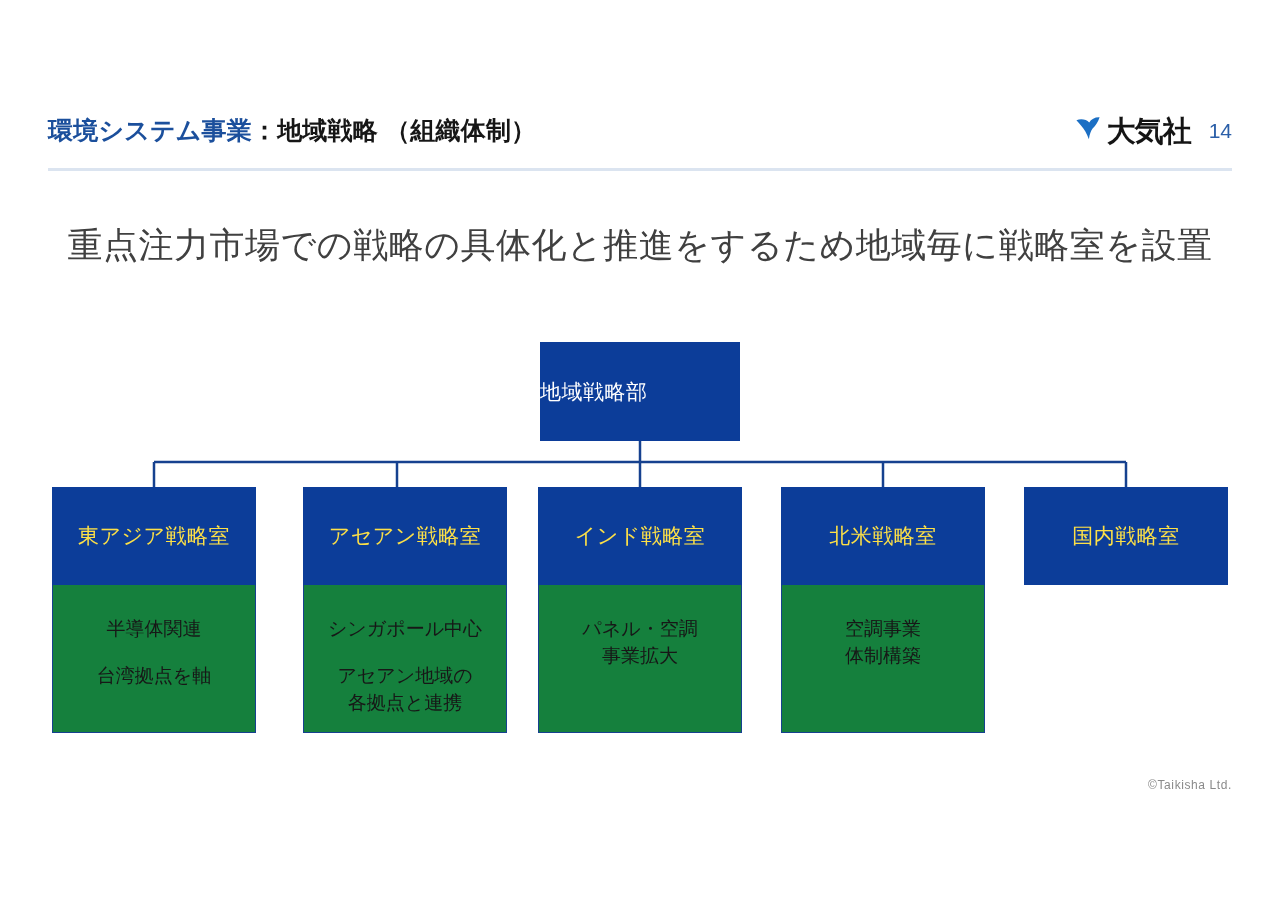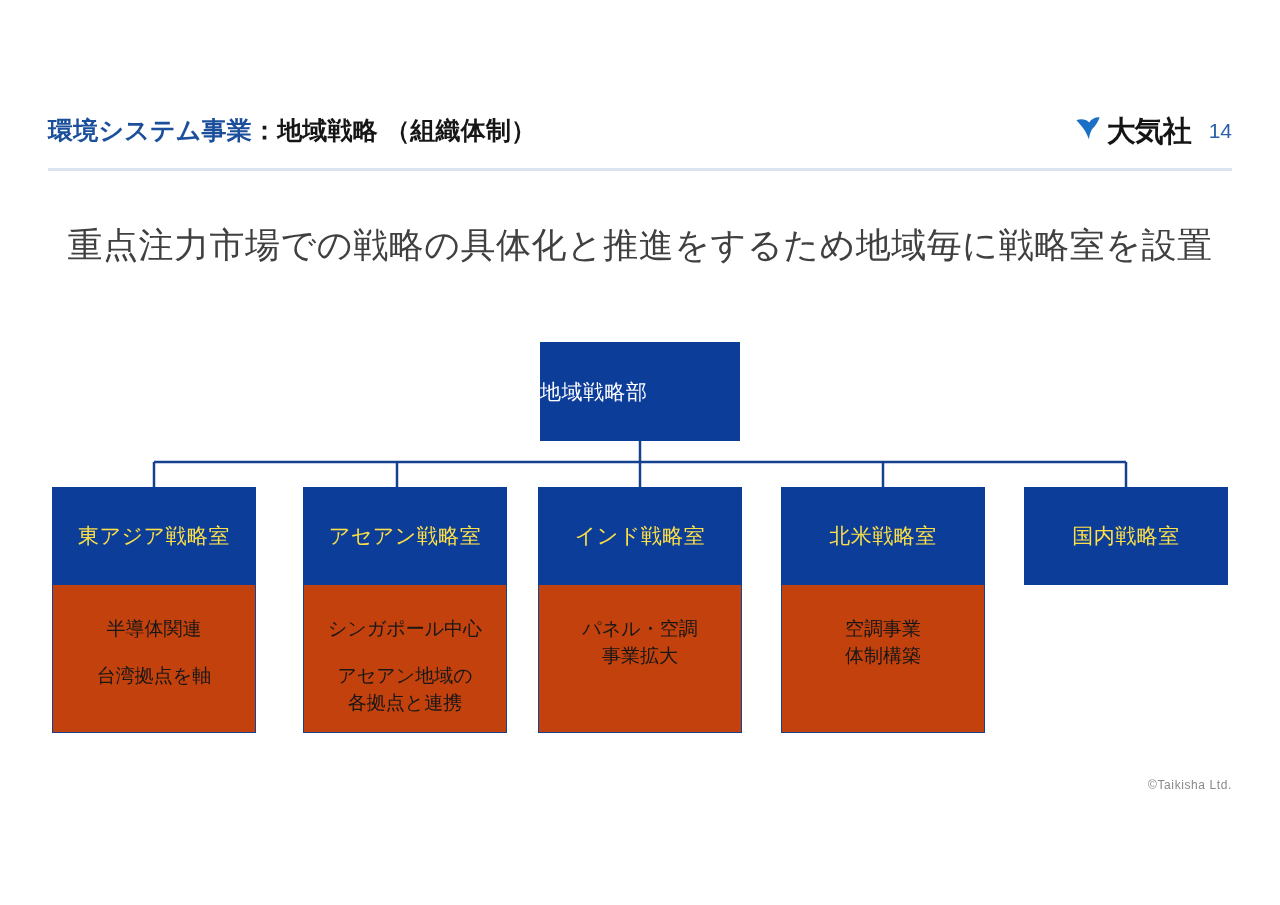--- a/index.html
+++ b/index.html
@@ -140,21 +140,21 @@
     color: #fde047;
     display: flex;
     align-items: center;
     justify-content: center;
     font-size: 21px;
     letter-spacing: 0.5px;
     text-align: center;
   }
   .unit-body {
     height: 148px;
-    background: #c2410c;
+    background: #15803d;
     border: 1.5px solid #16418f;
     border-top: none;
     box-sizing: border-box;
     display: flex;
     flex-direction: column;
     align-items: center;
     justify-content: flex-start;
     padding-top: 30px;
   }
   .unit-body .body-line {

